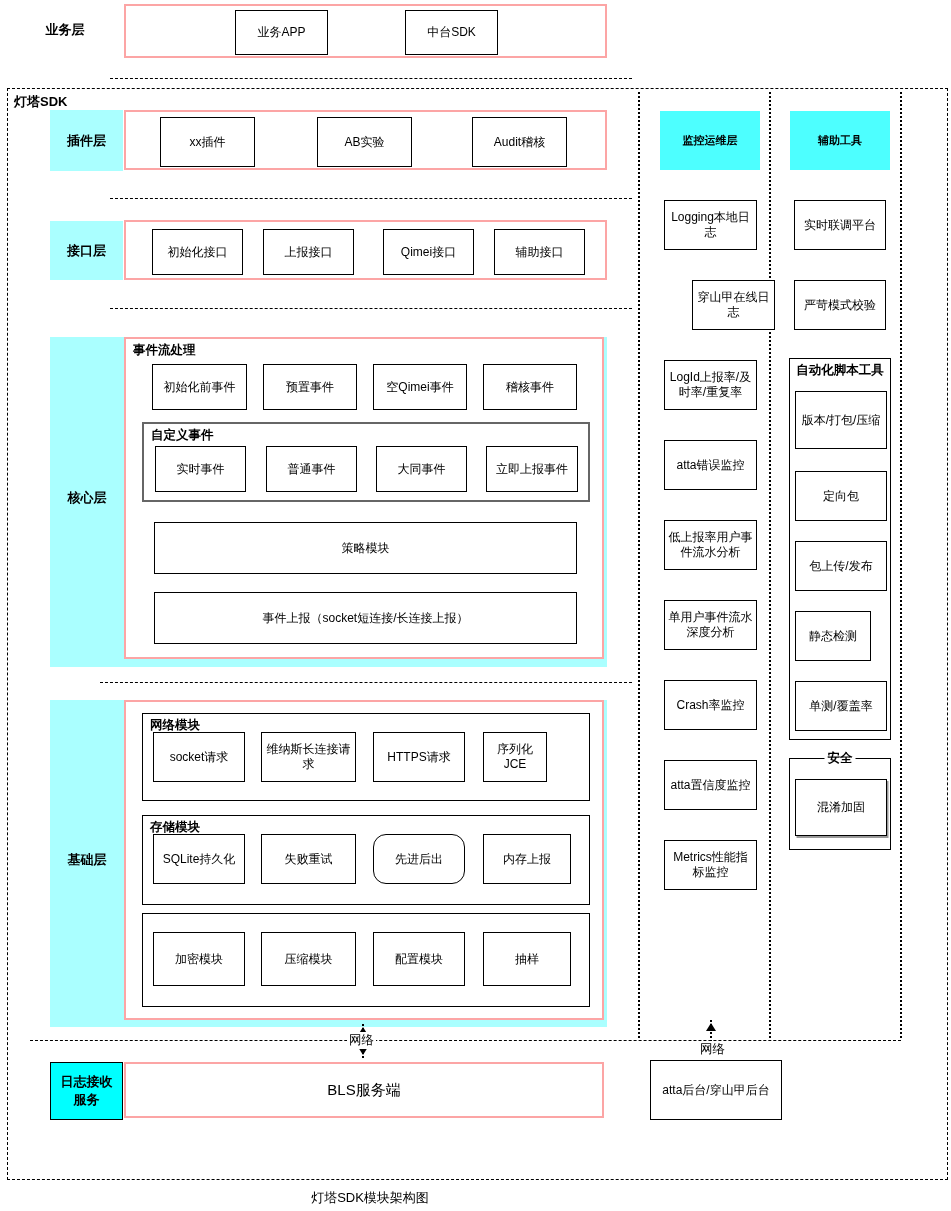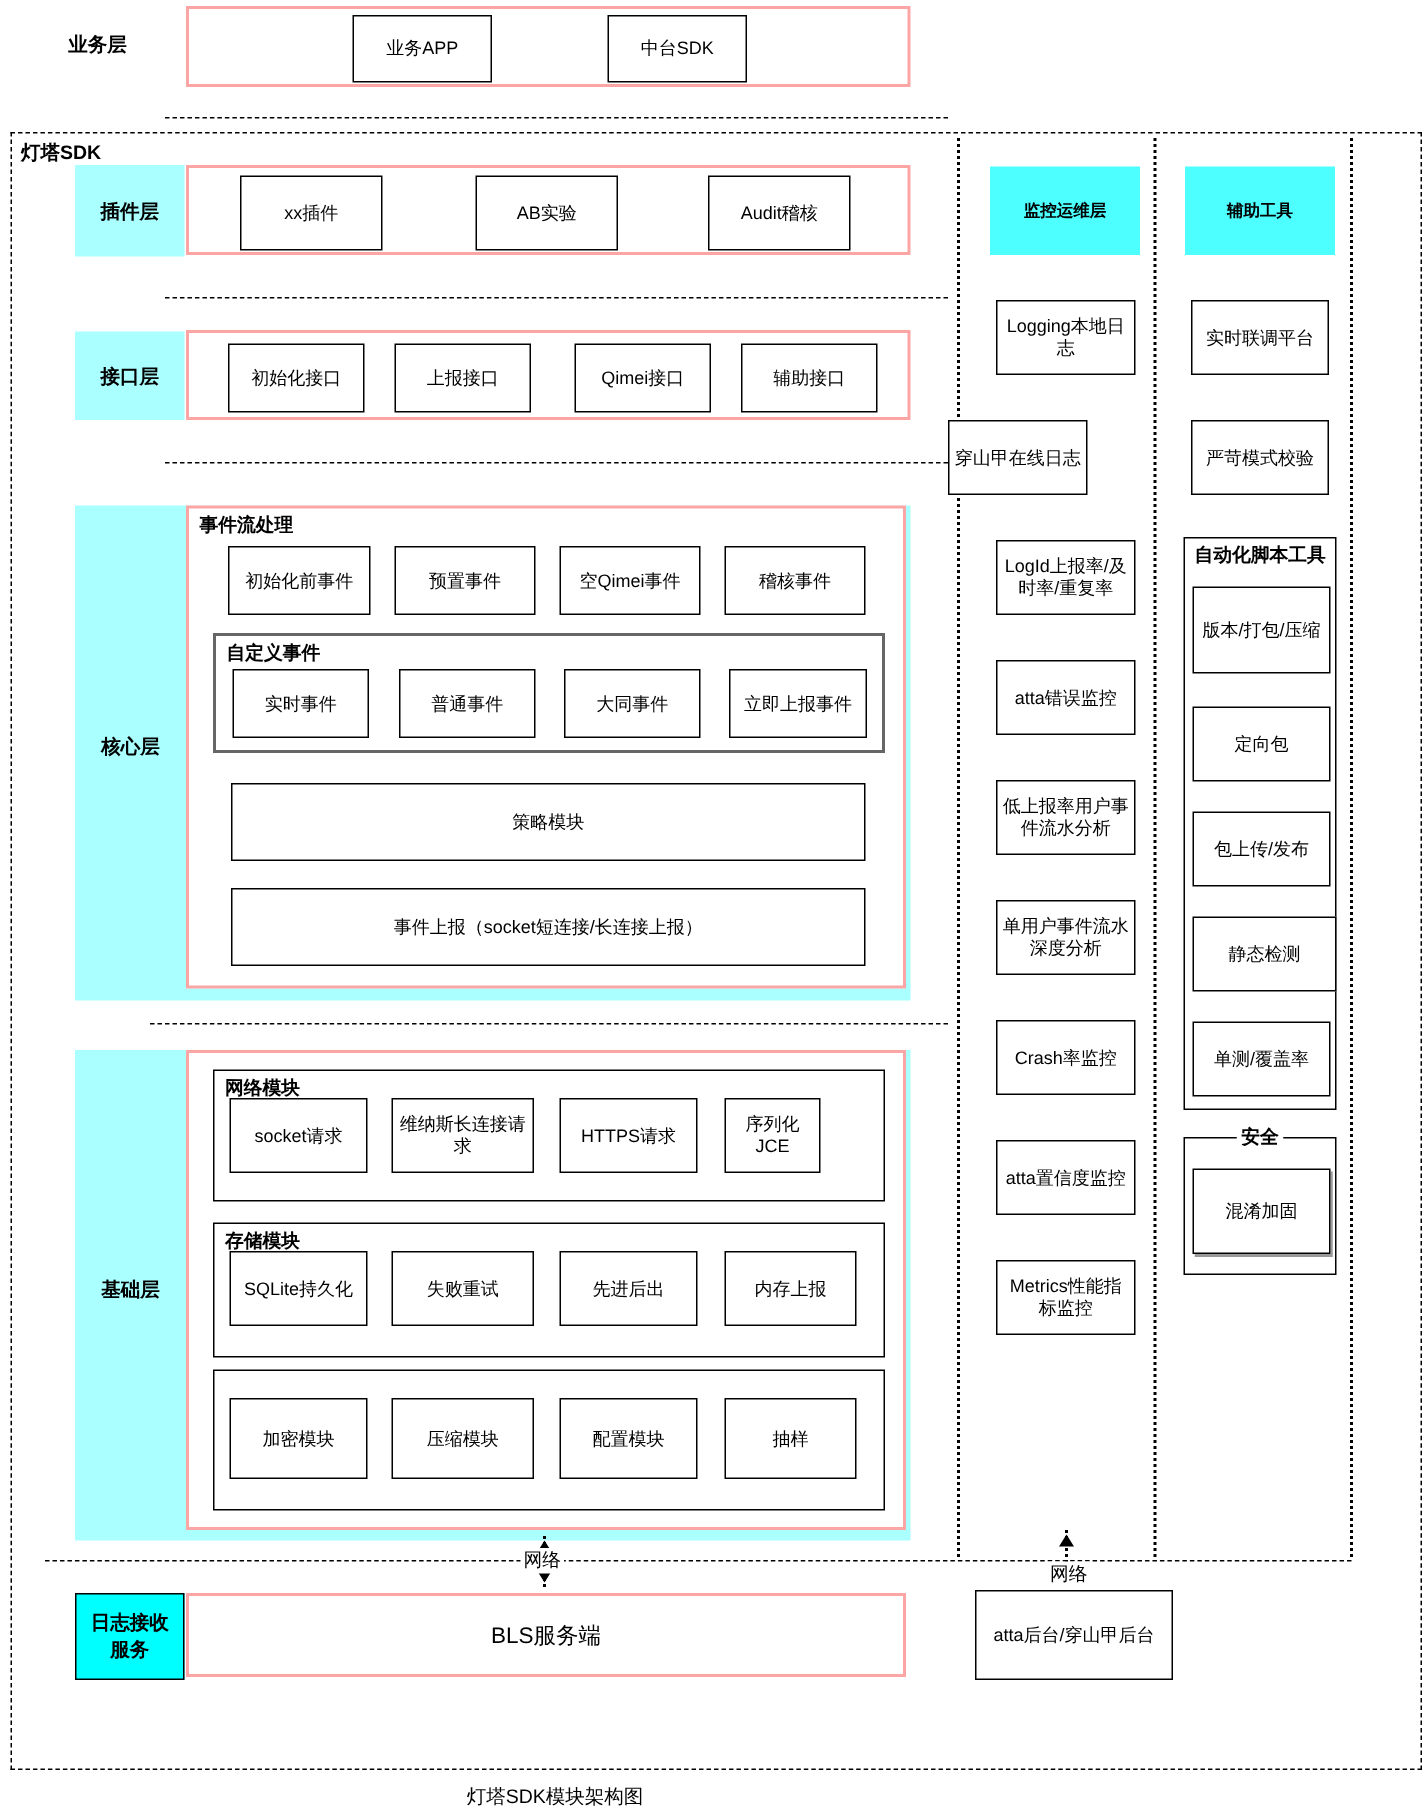--- a/index.html
+++ b/index.html
@@ -122,21 +122,21 @@
       <div class="node" style="left:10px; top:18px; width:92px; height:50px;">socket请求</div>
       <div class="node" style="left:118px; top:18px; width:95px; height:50px;">维纳斯长连接请求</div>
       <div class="node" style="left:230px; top:18px; width:92px; height:50px;">HTTPS请求</div>
       <div class="node" style="left:340px; top:18px; width:64px; height:50px;">序列化JCE</div>
     </div>
 
     <div class="group" style="left:16px; top:113px; width:448px; height:90px;">
       <div class="group-title">存储模块</div>
       <div class="node" style="left:10px; top:18px; width:92px; height:50px;">SQLite持久化</div>
       <div class="node" style="left:118px; top:18px; width:95px; height:50px;">失败重试</div>
-      <div class="node" style="left:230px; top:18px; width:92px; height:50px;">先进后出</div>
+      <div class="node" style="left:230px; top:18px; width:92px; height:50px;border-radius:13px;">先进后出</div>
       <div class="node" style="left:340px; top:18px; width:88px; height:50px;">内存上报</div>
     </div>
 
     <div class="group" style="left:16px; top:211px; width:448px; height:94px;">
       <div class="node" style="left:10px; top:18px; width:92px; height:54px;">加密模块</div>
       <div class="node" style="left:118px; top:18px; width:95px; height:54px;">压缩模块</div>
       <div class="node" style="left:230px; top:18px; width:92px; height:54px;">配置模块</div>
       <div class="node" style="left:340px; top:18px; width:88px; height:54px;">抽样</div>
     </div>
   </div>
@@ -147,39 +147,39 @@
   <div class="net-label" style="left:347px; top:1032px;">网络</div>
   <div class="net-arrow" style="left:710px; top:1020px; height:38px;"></div>
   <div class="net-label" style="left:698px; top:1041px;">网络</div>
 
   <div class="log-label" style="left:50px; top:1062px; width:73px; height:58px;">日志接收服务</div>
   <div class="big-box" style="left:124px; top:1062px; width:480px; height:56px; display:flex; align-items:center; justify-content:center; font-size:15px;">BLS服务端</div>
   <div class="node" style="left:650px; top:1060px; width:132px; height:60px;">atta后台/穿山甲后台</div>
 
   <div class="col-header" style="left:660px; top:111px; width:100px; height:59px;">监控运维层</div>
   <div class="node" style="left:664px; top:200px; width:93px; height:50px;">Logging本地日志</div>
-  <div class="node" style="left:632px; top:280px; width:93px; height:50px;">穿山甲在线日志</div>
+  <div class="node" style="left:692px; top:280px; width:83px; height:50px;">穿山甲在线日志</div>
   <div class="node" style="left:664px; top:360px; width:93px; height:50px;">LogId上报率/及时率/重复率</div>
   <div class="node" style="left:664px; top:440px; width:93px; height:50px;">atta错误监控</div>
   <div class="node" style="left:664px; top:520px; width:93px; height:50px;">低上报率用户事件流水分析</div>
   <div class="node" style="left:664px; top:600px; width:93px; height:50px;">单用户事件流水深度分析</div>
   <div class="node" style="left:664px; top:680px; width:93px; height:50px;">Crash率监控</div>
   <div class="node" style="left:664px; top:760px; width:93px; height:50px;">atta置信度监控</div>
   <div class="node" style="left:664px; top:840px; width:93px; height:50px;">Metrics性能指标监控</div>
 
   <div class="col-header" style="left:790px; top:111px; width:100px; height:59px;">辅助工具</div>
   <div class="node" style="left:794px; top:200px; width:92px; height:50px;">实时联调平台</div>
   <div class="node" style="left:794px; top:280px; width:92px; height:50px;">严苛模式校验</div>
 
   <div class="group" style="left:789px; top:358px; width:102px; height:382px;">
     <div class="group-title-center">自动化脚本工具</div>
     <div class="node" style="left:5px; top:32px; width:92px; height:58px;">版本/打包/压缩</div>
     <div class="node" style="left:5px; top:112px; width:92px; height:50px;">定向包</div>
     <div class="node" style="left:5px; top:182px; width:92px; height:50px;">包上传/发布</div>
-    <div class="node" style="left:5px; top:252px; width:96px; height:50px;">静态检测</div>
+    <div class="node" style="left:5px; top:252px; width:76px; height:50px;">静态检测</div>
     <div class="node" style="left:5px; top:322px; width:92px; height:50px;">单测/覆盖率</div>
   </div>
 
   <div class="group" style="left:789px; top:758px; width:102px; height:92px;">
     <div style="position:absolute; top:-9px; left:50%; transform:translateX(-50%); background:#fff; padding:0 3px; font-weight:bold; font-size:12.5px;">安全</div>
     <div class="node shadowed" style="left:5px; top:20px; width:92px; height:57px;">混淆加固</div>
   </div>
 
   <div class="caption" style="left:275px; top:1189px; width:190px;">灯塔SDK模块架构图</div>
 

